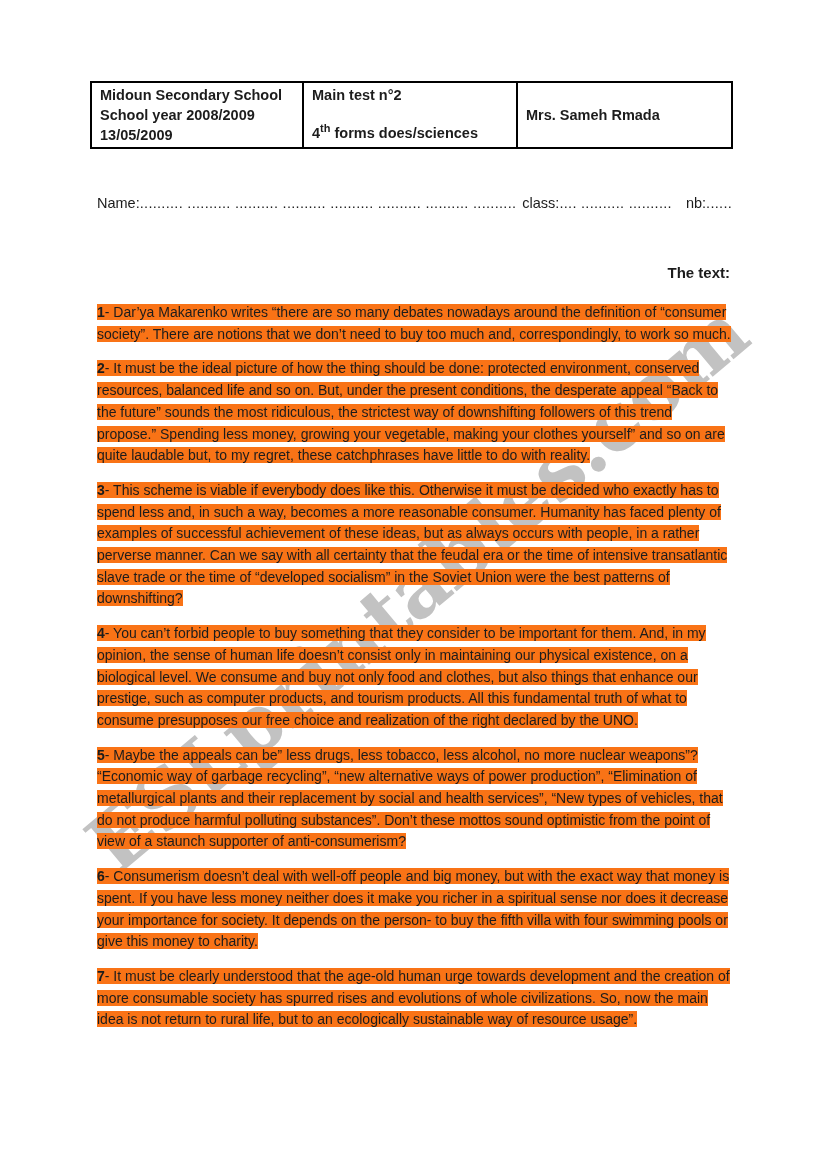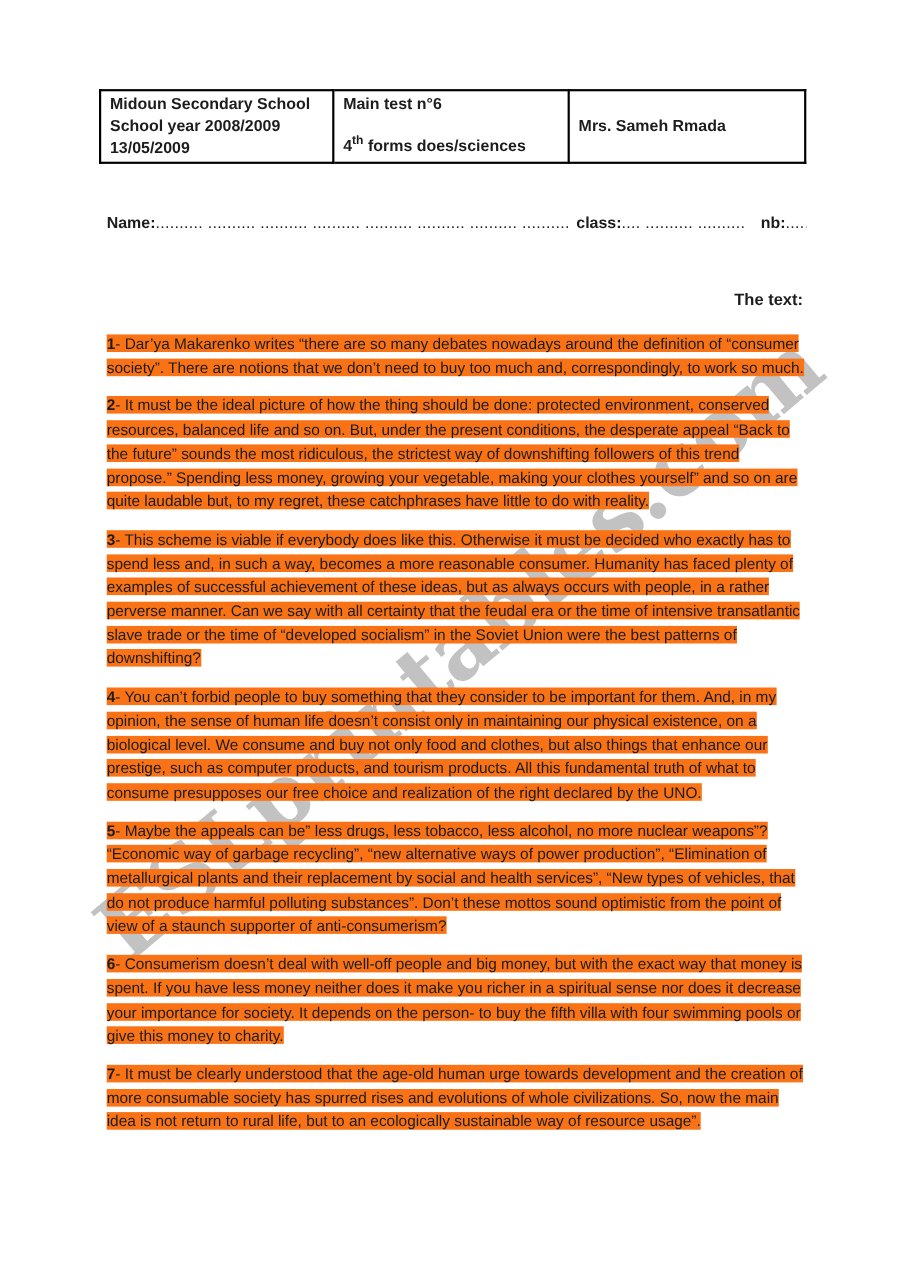--- a/index.html
+++ b/index.html
@@ -54,21 +54,21 @@
 
   
   .student-line {
     position: absolute;
     left: 97px; top: 195px;
     width: 636px;
     font-size: 14.5px;
     white-space: nowrap;
     overflow: hidden;
   }
-  .student-line .lbl { font-weight: bold; }
+  .student-line .lbl { font-weight: normal; }
   .student-line .dots { letter-spacing: 0.3px; }
   .student-line .class-lbl { margin-left: 6px; }
   .student-line .nb-lbl { margin-left: 14px; }
 
   
   .doc-title {
     position: absolute;
     left: 97px; top: 264px;
     width: 633px;
     text-align: right;
@@ -106,21 +106,21 @@
           <col style="width:215px">
       </colgroup>
       <tbody>
           <tr>
         <td>
           <div>Midoun Secondary School</div>
           <div>School year 2008/2009</div>
           <div>13/05/2009</div>
         </td>
         <td>
-          <div>Main test n°6</div>
+          <div>Main test n°2</div>
           <div class="cell-spacer"></div>
           <div>
             <span>4</span><sup>th</sup><span> forms does/sciences</span>
           </div>
         </td>
         <td class="teacher">
           <div>Mrs. Sameh Rmada</div>
         </td>
       </tr>
     </tbody>

